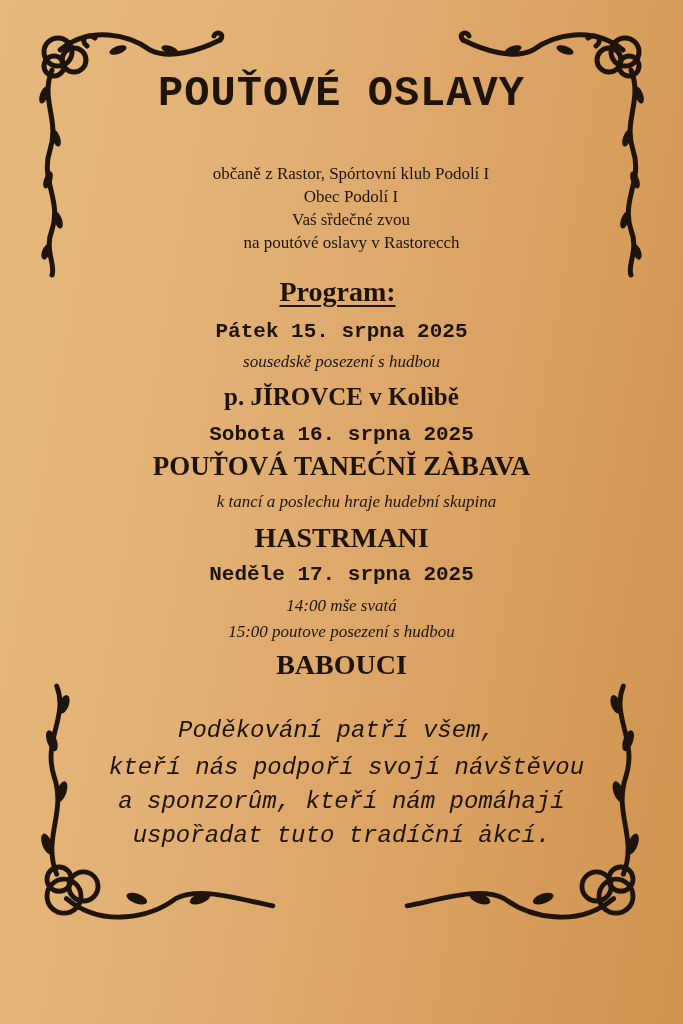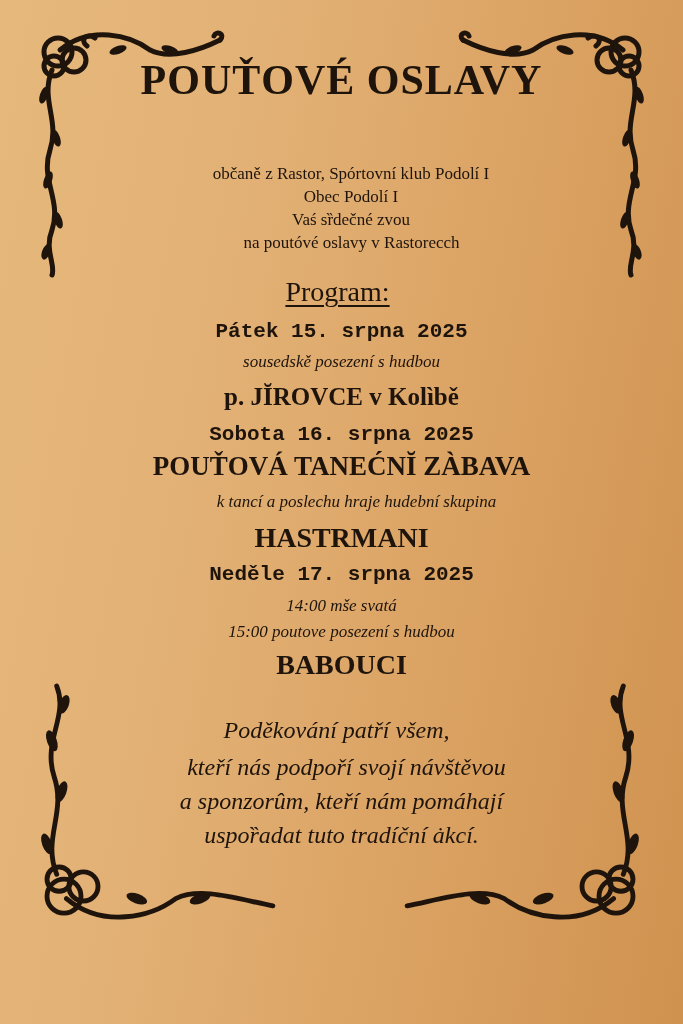--- a/index.html
+++ b/index.html
@@ -6,30 +6,30 @@
   body {
     width: 683px; height: 1024px; overflow: hidden; position: relative;
     background: linear-gradient(100deg, #E6B87C 0%, #E2B074 35%, #D9A060 70%, #D0924F 100%);
     font-family: "DejaVu Serif", "Liberation Serif", serif;
     color: #1E140C;
   }
   .poster { position: absolute; inset: 0; }
   .ornament { position: absolute; }
   .ornament svg { display: block; }
   .line { position: absolute; left: 0; right: 0; text-align: center; white-space: nowrap; }
-  .title { top: 56px; font-family: Liberation Serif, serif; font-weight: bold; font-size: 42px; letter-spacing: 1px; }
+  .title { top: 70px; font-family: Liberation Mono, monospace; font-weight: bold; font-size: 42px; letter-spacing: 1px; }
   .subtitle { top: 121px; font-family: "Liberation Serif", serif; font-weight: bold; font-size: 30px; }
   .intro { font-family: "Liberation Serif", serif; font-size: 17px; padding-left: 19px; }
-  .program { top: 276px; font-family: "Liberation Serif", serif; font-weight: normal; font-size: 28px; }
+  .program { top: 276px; font-family: "Liberation Serif", serif; font-weight: bold; font-size: 28px; }
   .program span { text-decoration: underline; text-decoration-thickness: 2px; text-underline-offset: 4px; padding-right: 8px; }
   .date { font-family: Liberation Mono, monospace; font-weight: bold; font-size: 21px; }
   .note { font-family: "Liberation Serif", serif; font-style: italic; font-size: 17px; }
   .event { font-family: "Liberation Serif", serif; font-weight: bold; font-size: 25px; }
   .band { font-family: "Liberation Serif", serif; font-weight: bold; font-size: 28px; }
-  .thanks { font-family: Liberation Serif, serif; font-style: italic; font-size: 24px; }
+  .thanks { font-family: Liberation Mono, monospace; font-style: italic; font-size: 24px; }
 </style>
 </head>
 <body>
 
 <div class="poster">
 
   <div class="ornament" style="left:30px; top:20px;">
     <svg width="210" height="260" viewBox="0 0 210 260" fill="none" stroke="#1E140C" stroke-width="5" stroke-linecap="round">
       <circle cx="28" cy="32" r="14"></circle>
       <circle cx="44" cy="40" r="12"></circle>

